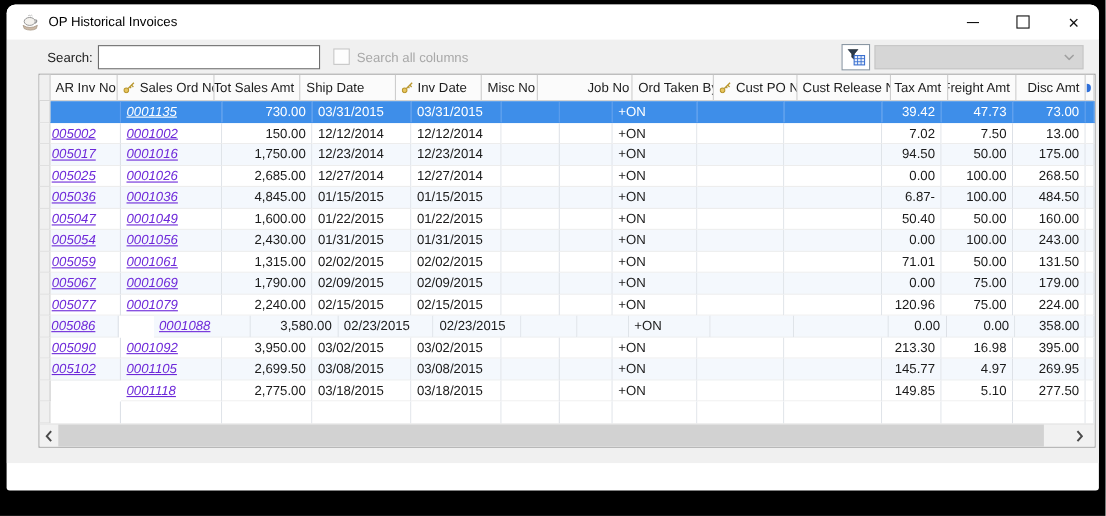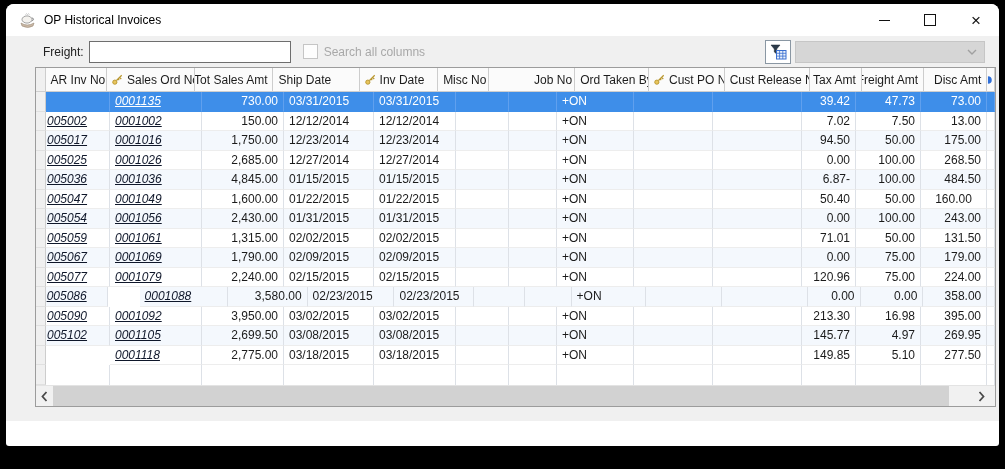--- a/index.html
+++ b/index.html
@@ -37,21 +37,21 @@
   .grid{margin:0 0 0 29px;width:959px;border:1px solid #9c9c9c;background:#fff;}
   .ghead{display:flex;height:23px;background:#fbfbfb;border-bottom:1px solid #cfcfcf;}
   .hcell{box-sizing:border-box;border-right:1px solid #cdcdcd;display:flex;align-items:center;font-size:12px;color:#1c1c1c;padding:0 5px;overflow:hidden;white-space:nowrap;}
   .hcell .keyicon{margin-right:4px;flex:0 0 auto;}
   .hcell.num{justify-content:flex-end;}
   .hgutter{box-sizing:border-box;background:#f0f0f0;border-right:1px solid #cdcdcd;}
   .row{display:flex;height:19.5px;font-size:12px;color:#1b1b1b;}
   .cell{box-sizing:border-box;border-right:1px solid #dde1e7;border-bottom:1px solid #ededed;display:flex;align-items:center;padding:0 5px;overflow:hidden;white-space:nowrap;background:#fff;}
   .gutter{box-sizing:border-box;background:#f0f0f0;border-right:1px solid #cdcdcd;border-bottom:1px solid #e0e0e0;}
   .row.alt .cell{background:#f4f8fd;}
-  .cell.link{color:#0f172a;font-style:italic;text-decoration:underline;}
+  .cell.link{color:#6d28d9;font-style:italic;text-decoration:underline;}
   .cell.num{justify-content:flex-end;}
   .cell.clipL span{margin-left:-4px;}
   .row.selected .cell{background:#3e8ee9;color:#fff;border-right-color:#60a0ee;border-bottom-color:#3e8ee9;}
   .row.selected .cell.link{color:#fff;}
   .row.filler .cell{border-bottom:none;height:20px;}
   .row.filler{height:20px;}
   
   .hscroll{height:20px;background:#f1f1f1;position:relative;border-top:1px solid #e3e3e3;}
   .sb-arrow{position:absolute;top:0;width:17px;height:20px;display:flex;align-items:center;justify-content:center;}
   .sb-arrow.left{left:0;}
@@ -81,21 +81,21 @@
       <div class="ctrl">
           <span class="close-glyph">×</span>
         </div>
     </div>
   </div>
 
 
   <div class="client">
 
     <div class="searchbar">
-      <span class="search-label">Freight:</span>
+      <span class="search-label">Search:</span>
       <input class="search-input" type="text" value="" style="">
       <span class="checkbox"></span>
       <span class="cb-label">Search all columns</span>
       <button class="filter-btn">
         <svg width="17" height="16" viewBox="0 0 17 16">
           <path d="M1 1 h9 l-3.3 4 v5 l-2.4 -2 v-3 z" fill="#2b3a4a" stroke="#1b2430" stroke-width="0.5"></path>
           <rect x="6.5" y="6.5" width="9.5" height="8.5" fill="#eaf1fb" stroke="#3a6fd0" stroke-width="1"></rect>
           <path d="M6.5 9.3 h9.5 M6.5 12.1 h9.5 M9.6 6.5 v8.5 M12.8 6.5 v8.5" stroke="#3a6fd0" stroke-width="0.8"></path>
         </svg>
       </button>
@@ -414,21 +414,21 @@
             </div>
             <div class="cell" style="width: 89px;">
               <span></span>
             </div>
             <div class="cell num" style="width: 54px;">
               <span>50.40</span>
             </div>
             <div class="cell num" style="width: 65px;">
               <span>50.00</span>
             </div>
-            <div class="cell num" style="width: 66px; justify-content: center;">
+            <div class="cell num" style="width: 66px;">
               <span>160.00</span>
             </div>
             <div class="cell" style="width: 8px; padding: 0px;"></div>
           </div>
           <div class="row alt">
             <div class="gutter" style="width: 10px;"></div>
             <div class="cell link clipL" style="width: 64px;">
               <span>005054</span>
             </div>
             <div class="cell link" style="width: 92px;">

